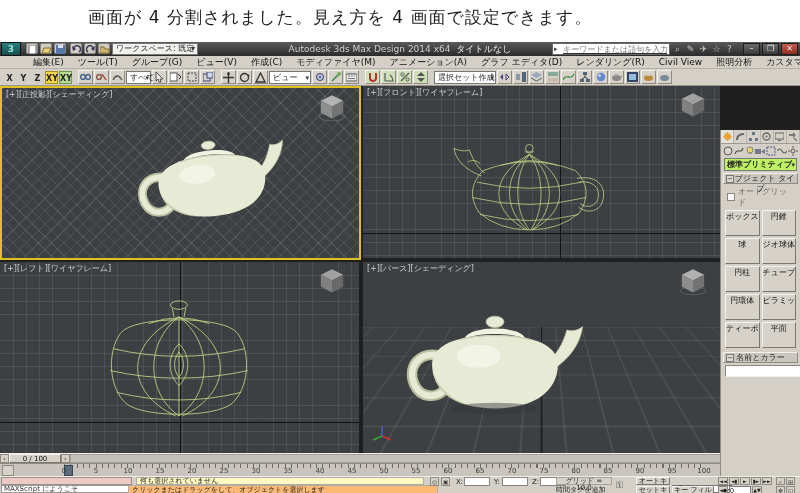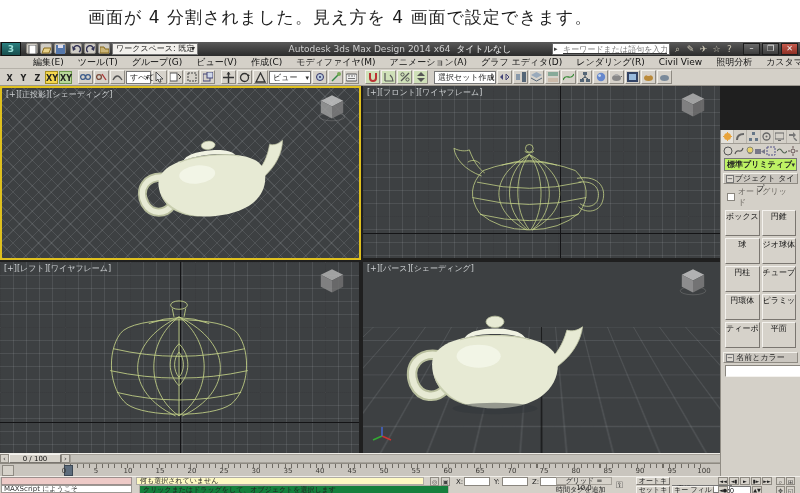--- a/index.html
+++ b/index.html
@@ -123,21 +123,21 @@
   #frame-marker { position:absolute; left:64px; top:1px; width:9px; height:11px; background:#5d6c7c; border:1px solid #3c4854; }
   #trackbar-icon { position:absolute; left:2px; top:1px; width:12px; height:11px; background:#d6d2ca; border:1px solid #8e8a82; }
 
   
   #statusbar { position:absolute; left:0; top:434px; width:800px; height:17px; background:#d4d0c8; border-top:1px solid #f0eee9; font-size:7.5px; color:#222; }
   #macro-rec { position:absolute; left:1px; top:0px; width:131px; height:8px; background:#eecac7; border:1px solid #9c8f8d; }
   #listener { position:absolute; left:1px; top:8px; width:131px; height:8px; background:#fff; border:1px solid #9c9893;
     font-size:7px; line-height:7px; padding-left:2px; color:#333; white-space:nowrap; overflow:hidden; }
   #status-field { position:absolute; left:136px; top:0px; width:288px; height:8px; background:#fef9c3; border:1px solid #b0aca4;
     font-size:7px; line-height:7px; padding-left:3px; }
-  #prompt-field { position:absolute; left:139px; top:8px; width:310px; height:9px; background:#15803d; border:1px solid #b0aca4;
+  #prompt-field { position:absolute; left:128px; top:8px; width:310px; height:9px; background:#fdba74; border:1px solid #b0aca4;
     font-size:7px; line-height:8px; padding-left:3px; }
   .mini-ic { position:absolute; width:9px; height:9px; background:#d6d2ca; border:1px solid #908c84; font-size:6px; line-height:8px; text-align:center; color:#444; }
   .xyz-lab { position:absolute; top:1px; font-size:7px; }
   .xyz-in { position:absolute; top:0px; width:26px; height:9px; background:#fff; border:1px solid #8a867f; font-size:7px; }
   #grid-label { position:absolute; left:556px; top:0px; width:56px; height:8px; background:#d6d2ca; border:1px solid #a5a199; font-size:7px; line-height:7px; text-align:center; }
   #timetag { position:absolute; left:556px; top:9px; width:56px; height:8px; font-size:7px; line-height:8px; }
   #key-icon { position:absolute; left:616px; top:3px; font-size:9px; color:#333; }
   .skbtn { position:absolute; width:34px; height:8px; background:#d6d2ca; border:1px solid; border-color:#f4f2ee #7a7670 #7a7670 #f4f2ee;
     font-size:7px; text-align:center; line-height:7px; }
   #selset-dd { position:absolute; left:672px; top:8px; width:60px; height:8px; background:#fff; border:1px solid #777; font-size:7px; line-height:7px; padding-left:4px; }

